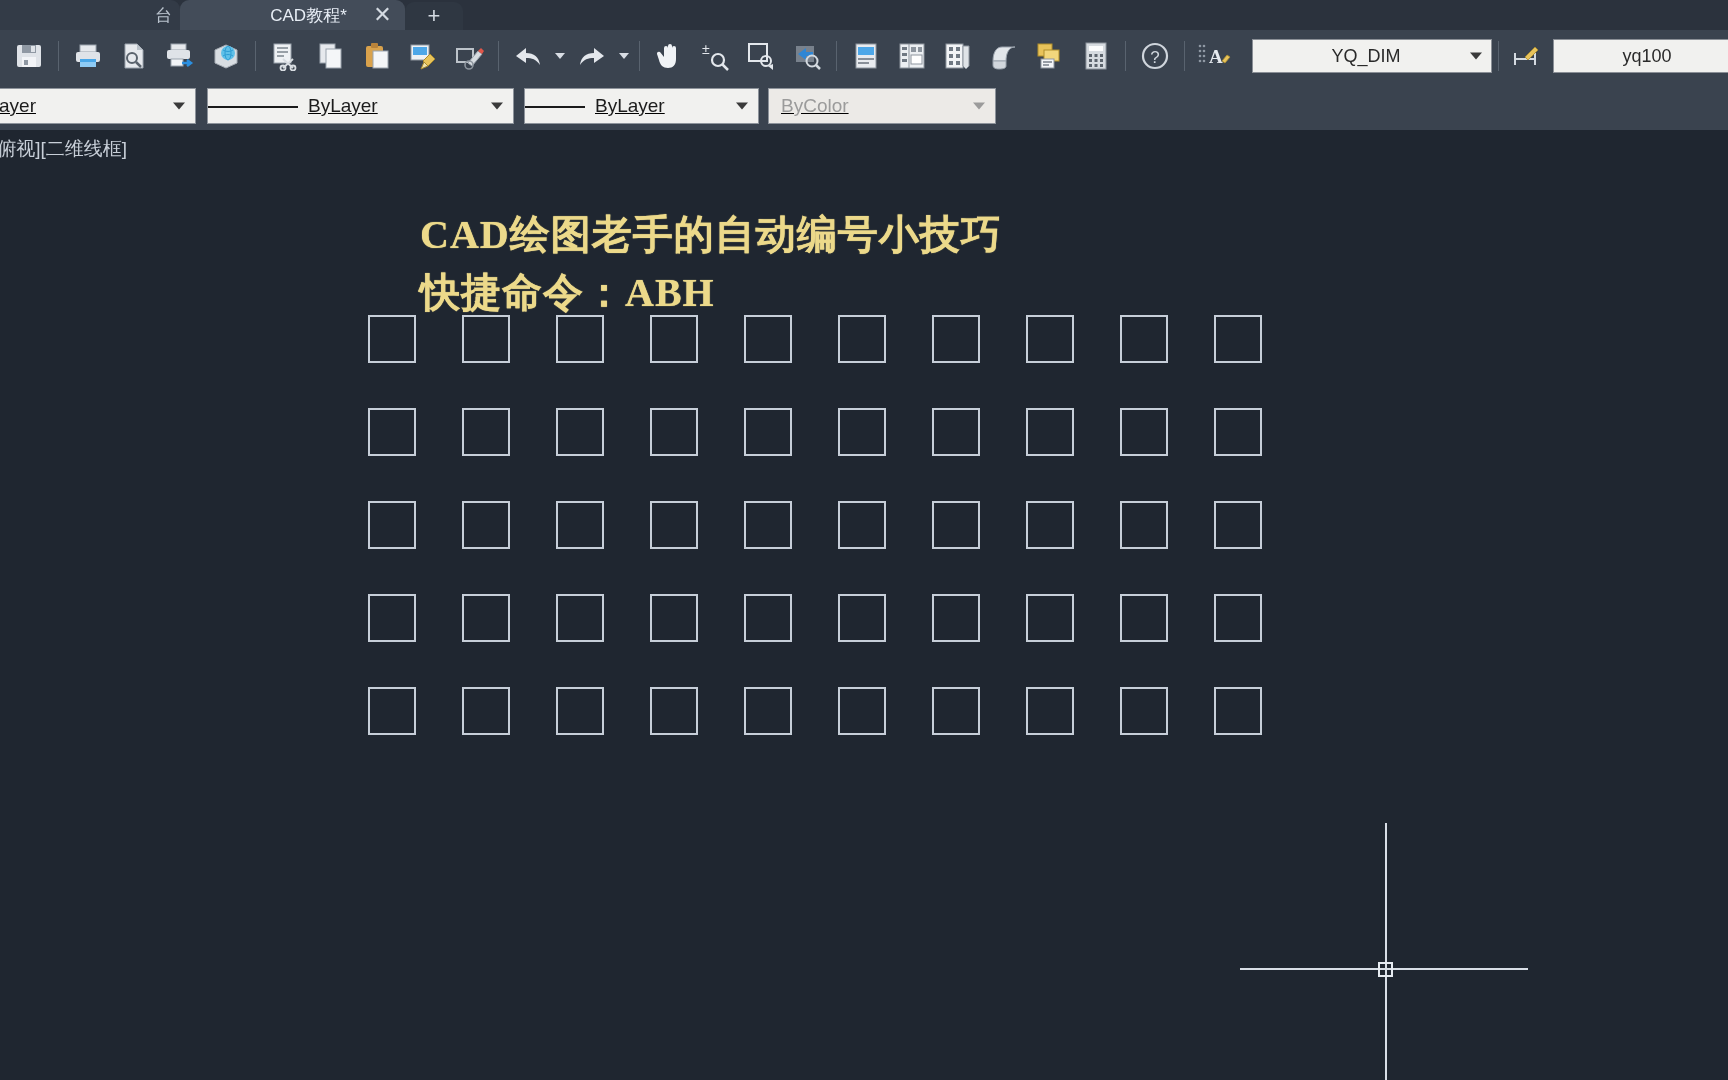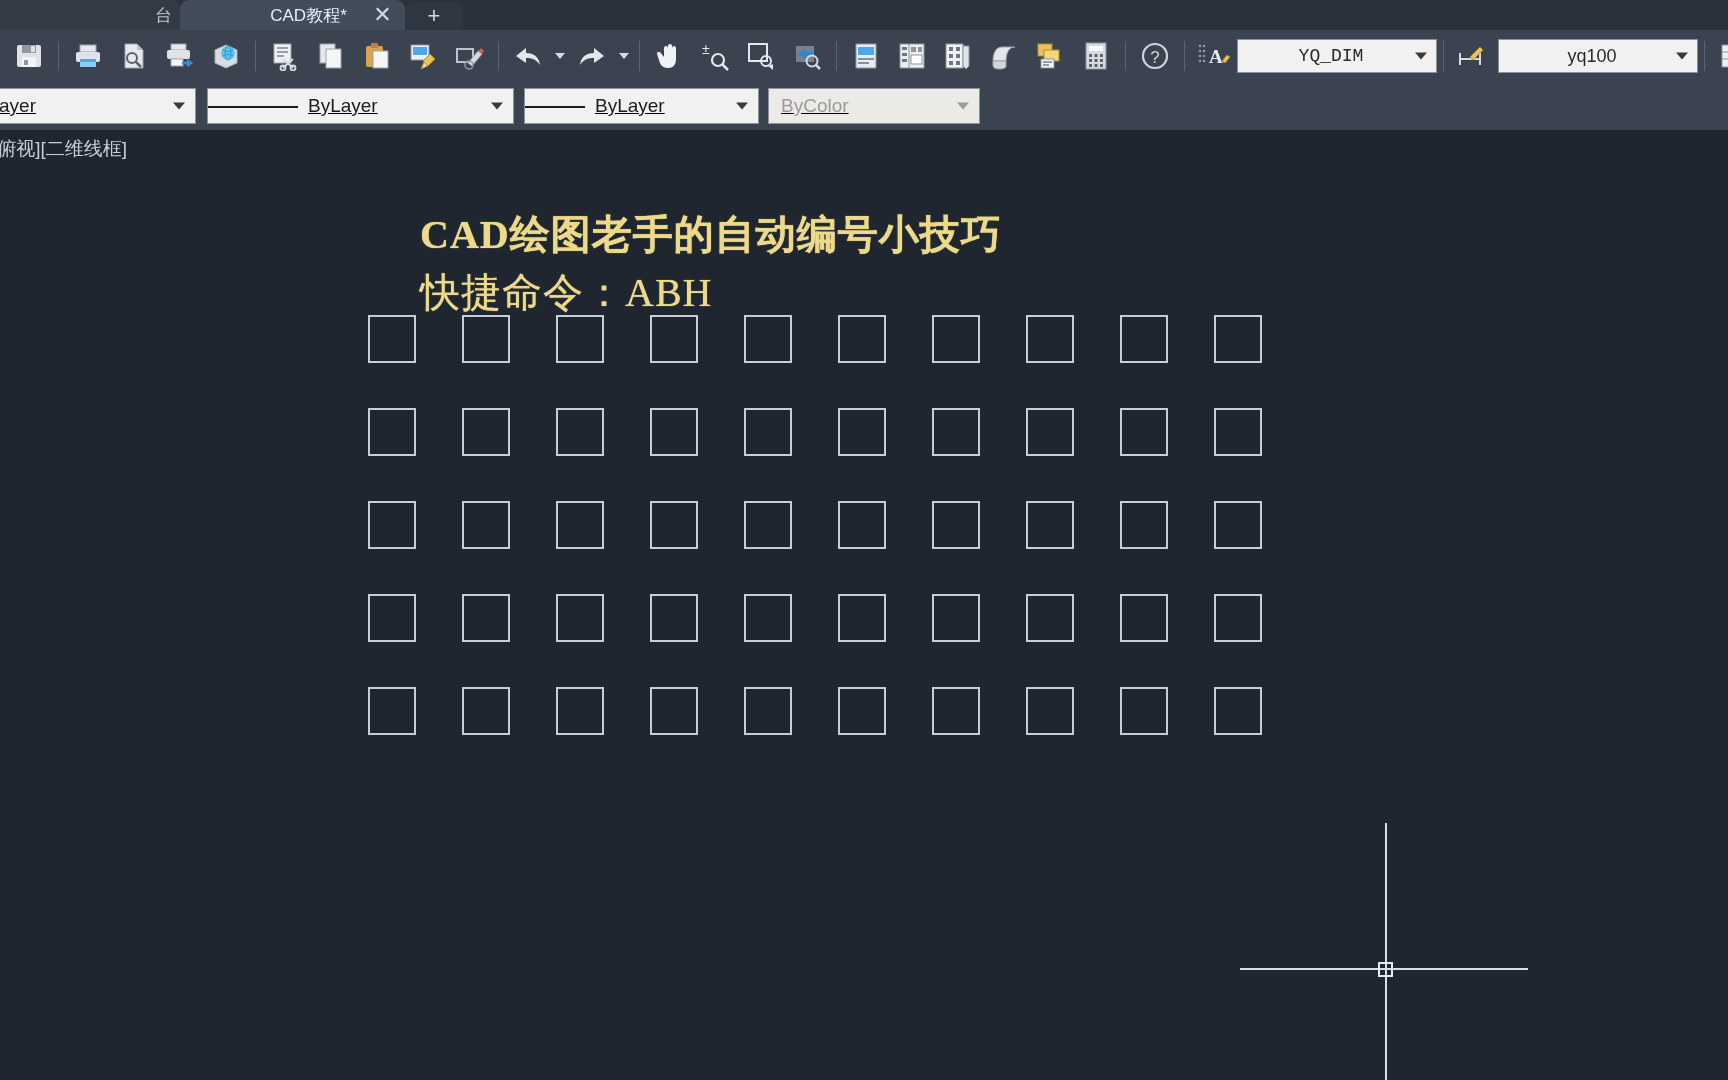--- a/index.html
+++ b/index.html
@@ -112,21 +112,21 @@
     color:#c8cfd8; font-size:19px; white-space:nowrap;
   }
   .title-block { position:absolute; left:420px; top:30px;margin-top:46px; }
   .title-line1 {
     color:#ecd98a; font-size:40px; font-weight:bold;
     font-family:"Liberation Serif", serif; letter-spacing:1px;
     white-space:nowrap; line-height:1.45;
     text-shadow:0 0 1px #ecd98a;
   }
   .title-line2 {
-    color:#ecd98a; font-size:40px; font-weight:normal;
+    color:#ecd98a; font-size:40px; font-weight:bold;
     font-family:"Liberation Serif", serif; letter-spacing:1px;
     white-space:nowrap; line-height:1.45;
     text-shadow:0 0 1px #ecd98a;
   }
   .grid-wrap { position:absolute; left:368px; top:185px; }
   .grid-row { display:flex; }
   .sq {
     width:48px; height:48px;
     border:2px solid #c6ced8;
     margin-right:46px;
@@ -403,21 +403,21 @@
           <circle cx="3" cy="15" r="1.3"></circle>
             <circle cx="7" cy="15" r="1.3"></circle>
           <circle cx="3" cy="20" r="1.3"></circle>
             <circle cx="7" cy="20" r="1.3"></circle>
         </g>
         <text x="12" y="22" font-size="19" fill="#e6eaef" font-family="serif" font-weight="bold">A</text>
         <path d="M25 20l5-6 3 2-5 6z" fill="#e8c35a" stroke="#a98b2e" stroke-width=".8"></path>
       </svg>
     </div>
 
-    <div class="combo" style="width:200px; margin-left:0;font-family:Liberation Mono, monospace;">
+    <div class="combo" style="width:240px; margin-left:15px;">
       <span class="combo-val">YQ_DIM</span>
       <span class="caret"></span>
     </div>
 
     <div class="tb-sep"></div>
 
     <div class="tb-icon">
       <svg width="34" height="30" viewBox="0 0 34 30">
         <line x1="4" y1="12" x2="4" y2="24" stroke="#d4dae0" stroke-width="2"></line>
         <line x1="24" y1="12" x2="24" y2="24" stroke="#d4dae0" stroke-width="2"></line>
@@ -457,21 +457,21 @@
       <span class="caret" style="position:absolute;right:10px;top:50%;transform:translateY(-50%);width:0;height:0;border-left:6px solid transparent;border-right:6px solid transparent;border-top:7px solid #3a3a3a;"></span>
     </div>
 
     <div class="combo2" style="width:235px; margin-left:6px;">
       <span class="lbl">
         <span class="linepreview short"></span><span>ByLayer</span>
       </span>
       <span class="caret" style="position:absolute;right:10px;top:50%;transform:translateY(-50%);width:0;height:0;border-left:6px solid transparent;border-right:6px solid transparent;border-top:7px solid #3a3a3a;"></span>
     </div>
 
-    <div class="combo2 disabled" style="width:212px; margin-left:5px;">
+    <div class="combo2 disabled" style="width:228px; margin-left:5px;">
       <span class="lbl left">ByColor</span>
       <span class="caret" style="position:absolute;right:10px;top:50%;transform:translateY(-50%);width:0;height:0;border-left:6px solid transparent;border-right:6px solid transparent;border-top:7px solid #9b9b9b;"></span>
     </div>
   </div>
 
   <div class="canvas">
 
     <div class="vp-label">[俯视][二维线框]</div>
 
     <div class="title-block">

